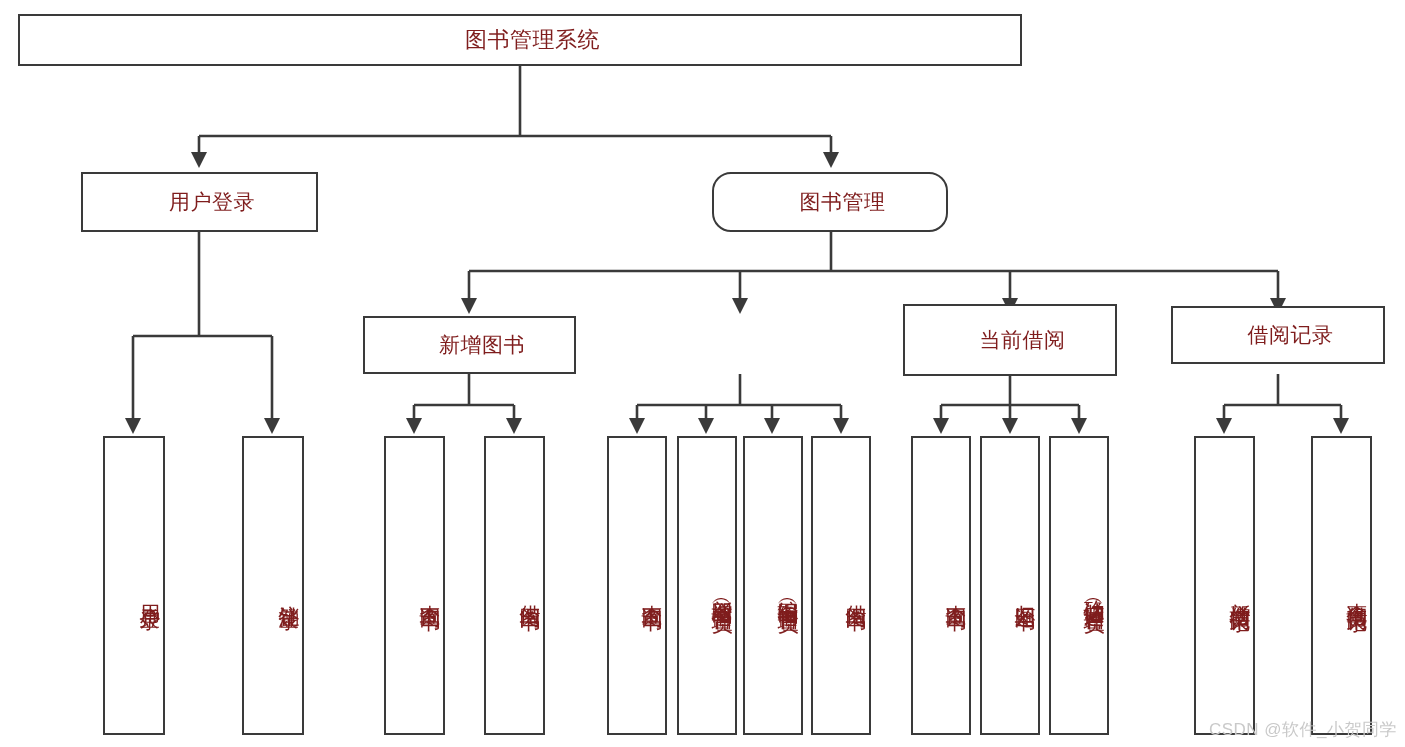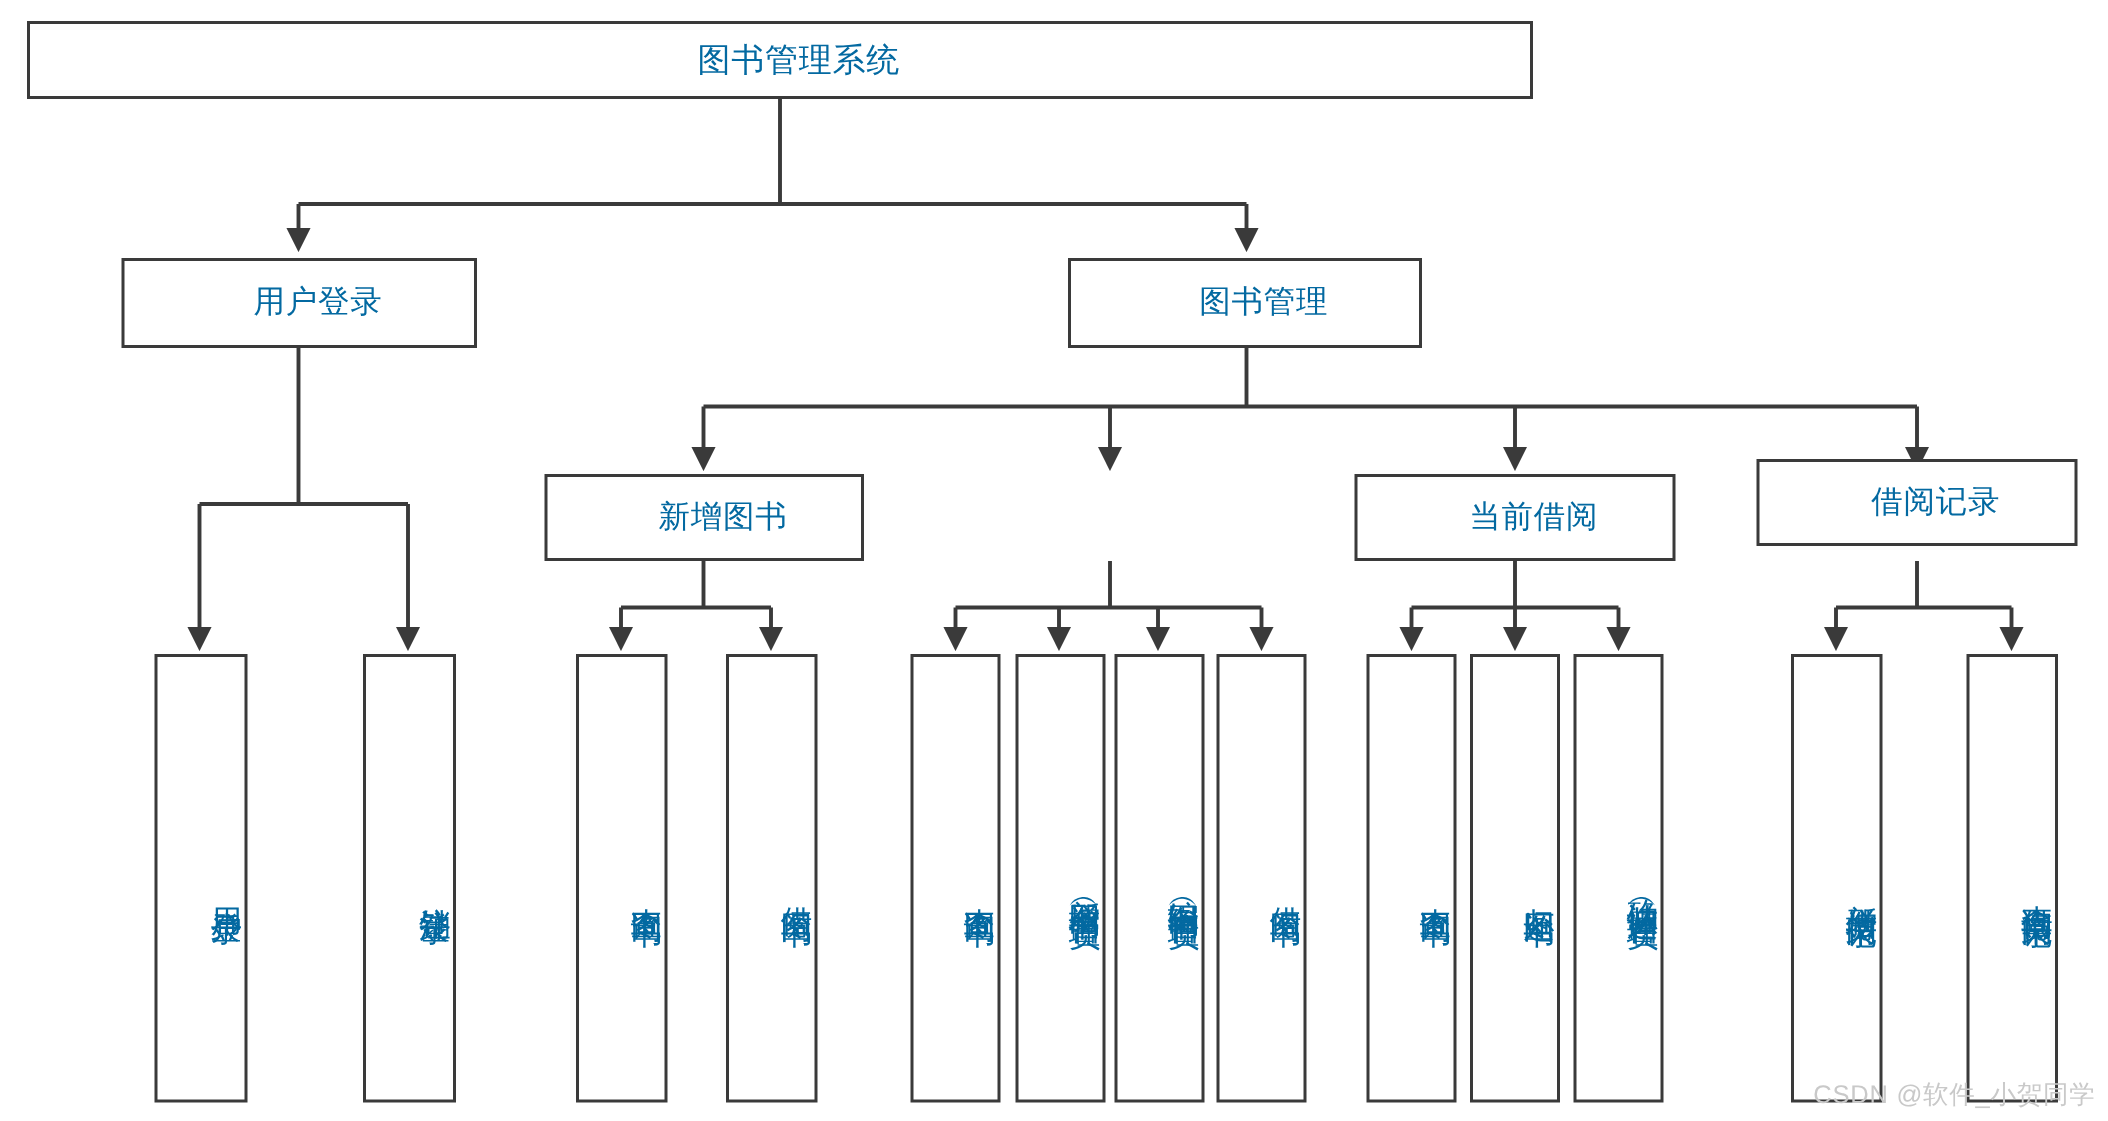--- a/index.html
+++ b/index.html
@@ -23,21 +23,21 @@
     left: 0;
     top: 0;
     width: 1405px;
     height: 747px;
   }
   .node {
     position: absolute;
     box-sizing: border-box;
     border: 2px solid #3a3a3a;
     background: #ffffff;
-    color: #0369a1;
+    color: #7f1d1d;
     display: flex;
     align-items: center;
     justify-content: center;
     text-align: center;
     padding-left: 25px;
   }
   .node.h {
     font-size: 21px;
     line-height: 1.2;
     letter-spacing: 0.5px;
@@ -117,24 +117,24 @@
       <path d="M 1278 374 L 1278 405"></path>
       <path d="M 1224 405 L 1341 405"></path>
       <path d="M 1224 405 L 1224 426" marker-end="url(#arrow)"></path>
       <path d="M 1341 405 L 1341 426" marker-end="url(#arrow)"></path>
     </g>
   </svg>
 
   <div class="node h root" style="left:18px; top:14px; width:1004px; height:52px;">图书管理系统</div>
 
   <div class="node h" style="left:81px; top:172px; width:237px; height:60px;">用户登录</div>
-  <div class="node h" style="left:712px; top:172px; width:236px; height:60px;">图书管理</div>
+  <div class="node h" style="left:712px; top:172px; width:236px; height:60px;border-radius:19px;">图书管理</div>
 
   <div class="node h" style="left:363px; top:316px; width:213px; height:58px;">新增图书</div>
-  <div class="node h" style="left:903px; top:316px; width:214px; height:58px;">当前借阅</div>
+  <div class="node h" style="left:903px; top:304px; width:214px; height:72px;">当前借阅</div>
   <div class="node h" style="left:1171px; top:306px; width:214px; height:58px;">借阅记录</div>
 
   <div class="node v" style="left:103px; top:436px; width:62px; height:299px;">用户登录</div>
   <div class="node v" style="left:242px; top:436px; width:62px; height:299px;">注销登录</div>
 
   <div class="node v" style="left:384px; top:436px; width:61px; height:299px;">查询图书</div>
   <div class="node v" style="left:484px; top:436px; width:61px; height:299px;">借阅图书</div>
 
   <div class="node v" style="left:607px; top:436px; width:60px; height:299px;">查询图书</div>
   <div class="node v" style="left:677px; top:436px; width:60px; height:299px;">新增图书（管理员）</div>

